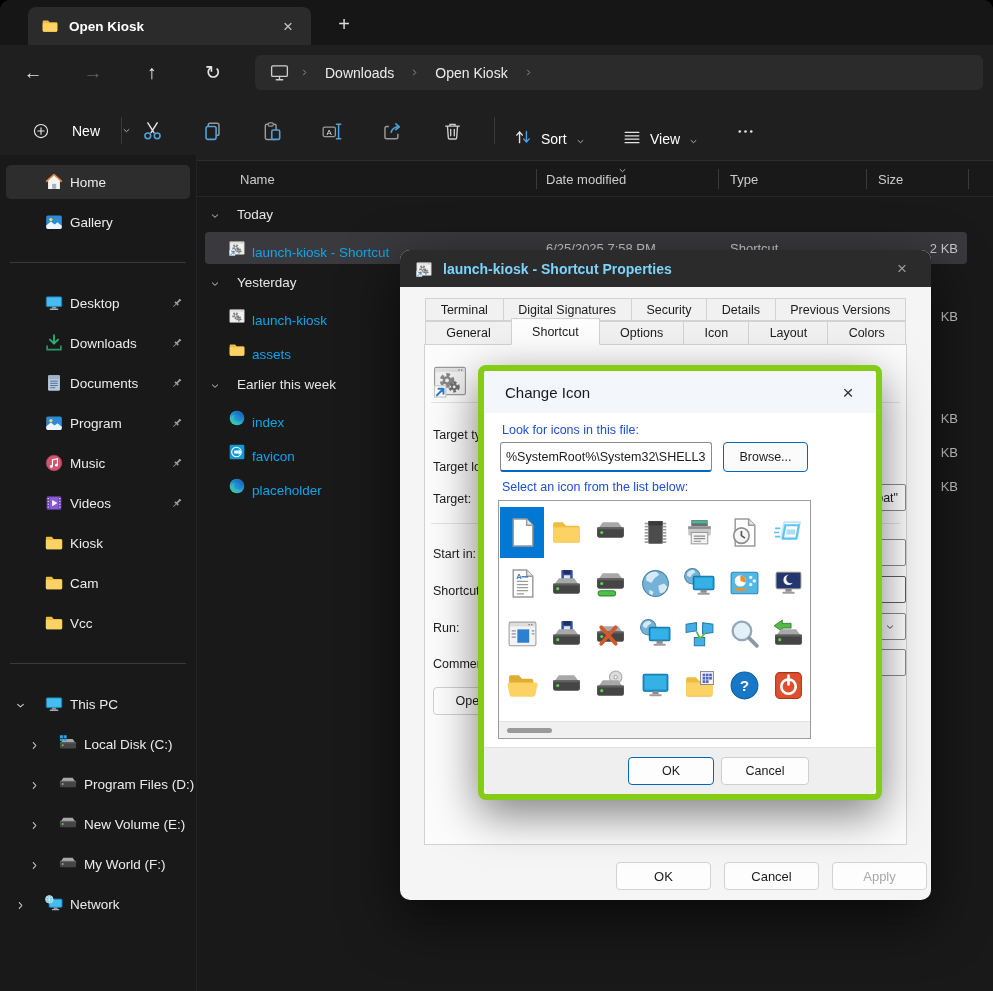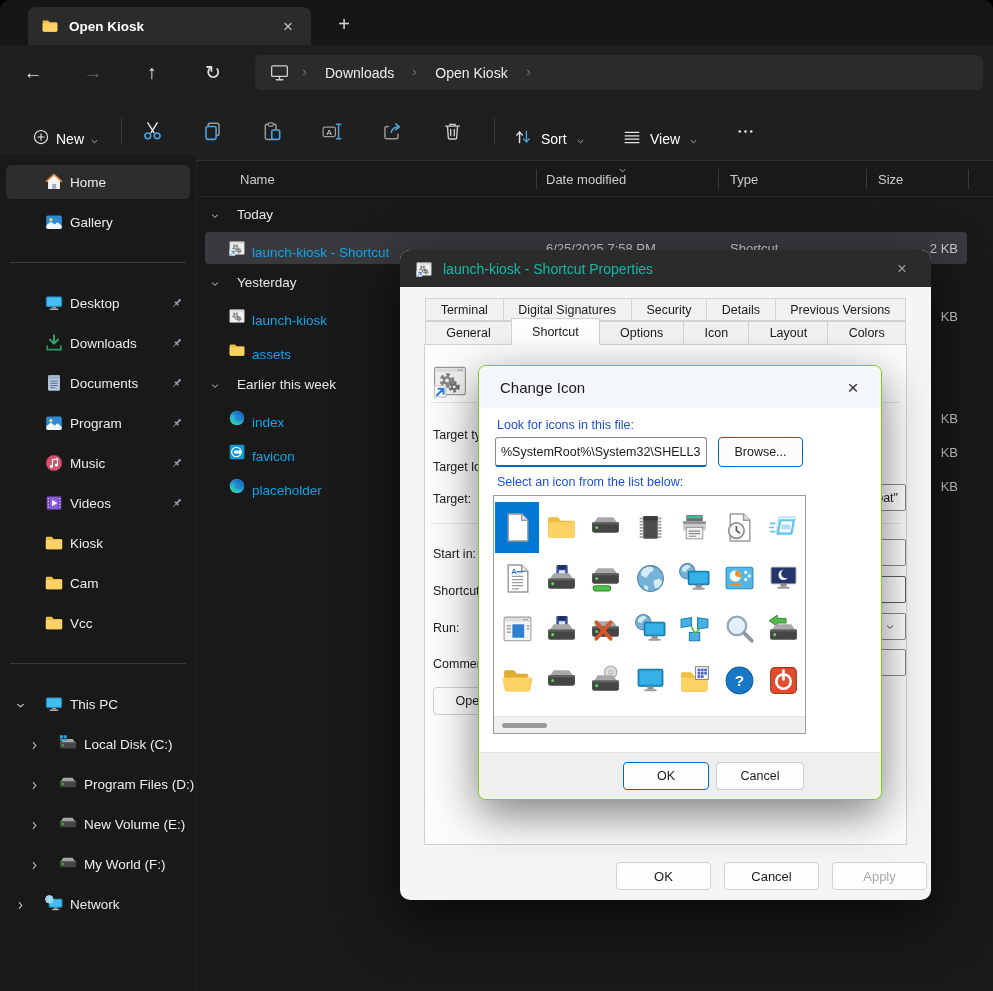--- a/index.html
+++ b/index.html
@@ -24,22 +24,22 @@
     justify-content:center; font-size:19px; color:#e6e6e6; border-radius:5px; }
   .nav-btn.disabled { color:#646464; }
   .crumbbar { position:absolute; left:255px; top:10px; right:10px; height:35px; background:#2b2b2b;
     border-radius:6px; display:flex; align-items:center; padding:0 14px; gap:9px; }
   .crumb { color:#ececec; font-size:14px; padding:2px 6px; border-radius:4px; white-space:nowrap; }
   .crumb-chev { width:11px; height:11px; color:#9a9a9a; flex:0 0 auto; display:flex; }
 
   
   .cmdbar { position:absolute; left:0; top:100px; width:100%; height:61px; background:#1f1f1f;
     border-bottom:1px solid #2d2d2d; }
-  .cmd-new { position:absolute; left:20px; top:14px; height:33px; display:flex; align-items:flex-end;
-    gap:5px; padding:0 11px; border-radius:5px; color:#fff; font-size:14px; }
+  .cmd-new { position:absolute; left:20px; top:14px; height:33px; display:flex; align-items:center;
+    gap:21px; padding:0 11px; border-radius:5px; color:#fff; font-size:14px; }
   .vdiv { position:absolute; top:17px; width:1px; height:27px; background:#3a3a3a; }
   .cmd-ic { position:absolute; top:13px; width:36px; height:36px; display:flex; align-items:center;
     justify-content:center; border-radius:5px; }
   .cmd-dd { position:absolute; top:14px; height:33px; display:flex; align-items:flex-end; gap:8px;
     padding:0 10px; border-radius:5px; color:#fff; font-size:14px; }
   .i32 { width:23px; height:23px; display:block; }
   .chev10 { width:11px; height:11px; color:#bdbdbd; display:flex; }
 
   
   .sidebar { position:absolute; left:0; top:155px; bottom:0; width:197px; background:#191919;
@@ -81,21 +81,21 @@
   .f-type { position:absolute; left:533px; top:0; height:34px; display:flex; align-items:center;
     color:#c9c9c9; font-size:13px; }
   .f-size { position:absolute; left:650px; width:111px; top:0; height:34px; display:flex;
     align-items:center; justify-content:flex-end; color:#c9c9c9; font-size:13px; }
 
   
   .props { position:absolute; left:400px; top:250px; width:531px; height:650px; border-radius:10px;
     background:#f5f5f5; box-shadow:0 18px 55px rgba(0,0,0,.65); z-index:10; color:#1b1b1b; }
   .props-tb { height:37px; background:#2b2b2b; border-radius:10px 10px 0 0; display:flex;
     align-items:center; padding:0 15px; gap:10px; }
-  .props-title { color:#14b8a6; font-size:14px; white-space:nowrap; }
+  .props-title { color:#7dd3fc; font-size:14px; white-space:nowrap;font-weight:bold; }
   .props-close { margin-left:auto; color:#9c9c9c; font-size:17px; width:28px; height:28px;
     display:flex; align-items:center; justify-content:center; line-height:1; }
   .i18 { width:18px; height:18px; display:block; }
   .tabrow { position:absolute; left:25px; width:481px; display:flex; }
   .tabrow1 { top:48px; height:23px; }
   .tabrow2 { top:71px; height:24px; }
   .tab7 { flex:1 1 auto; border:1px solid #d2d2d2; margin-left:-1px; background:#f1f1f1;
     display:flex; align-items:center; justify-content:center; font-size:12.5px; white-space:nowrap;
     padding:0 6px; color:#1b1b1b; }
   .tab7:first-child { margin-left:0; }
@@ -115,21 +115,21 @@
     border-radius:4px; font-size:12.5px; display:flex; align-items:center; justify-content:center;
     color:#1b1b1b; white-space:nowrap; }
   .props-foot-btn { position:absolute; top:612px; width:95px; height:28px; background:#fdfdfd;
     border:1px solid #d2d2d2; border-radius:4px; font-size:13px; display:flex; align-items:center;
     justify-content:center; color:#1b1b1b; }
   .props-foot-btn.disabled { color:#a8a8a8; }
   .bigicon { position:absolute; left:30px; top:111px; width:38px; height:38px; }
 
   
   .ci { position:absolute; left:478px; top:365px; width:404px; height:435px; background:#fff;
-    border:1px solid #84cc16; border-radius:8px; box-shadow:0 14px 45px rgba(0,0,0,.5); z-index:20;
+    border:6px solid #84cc16; border-radius:8px; box-shadow:0 14px 45px rgba(0,0,0,.5); z-index:20;
     color:#1b1b1b; }
   .ci-tb { height:42px; background:#f3f6fb; border-radius:8px 8px 0 0; display:flex;
     align-items:center; padding:0 13px 0 21px; }
   .ci-title { font-size:15px; color:#1a1a1a; }
   .ci-close { margin-left:auto; color:#333; font-size:19px; width:30px; height:30px; display:flex;
     align-items:center; justify-content:center; line-height:1; }
   .ci-label { position:absolute; left:18px; font-size:12.5px; color:#1d4ed8; }
   .ci-input { position:absolute; left:16px; top:71px; width:212px; height:30px;
     border:1px solid #8a8a8a; border-bottom:2px solid #0067c0; border-radius:3px; font-size:12.5px;
     padding:0 5px; font-family:"Liberation Sans",sans-serif; color:#1b1b1b; background:#fff; }

